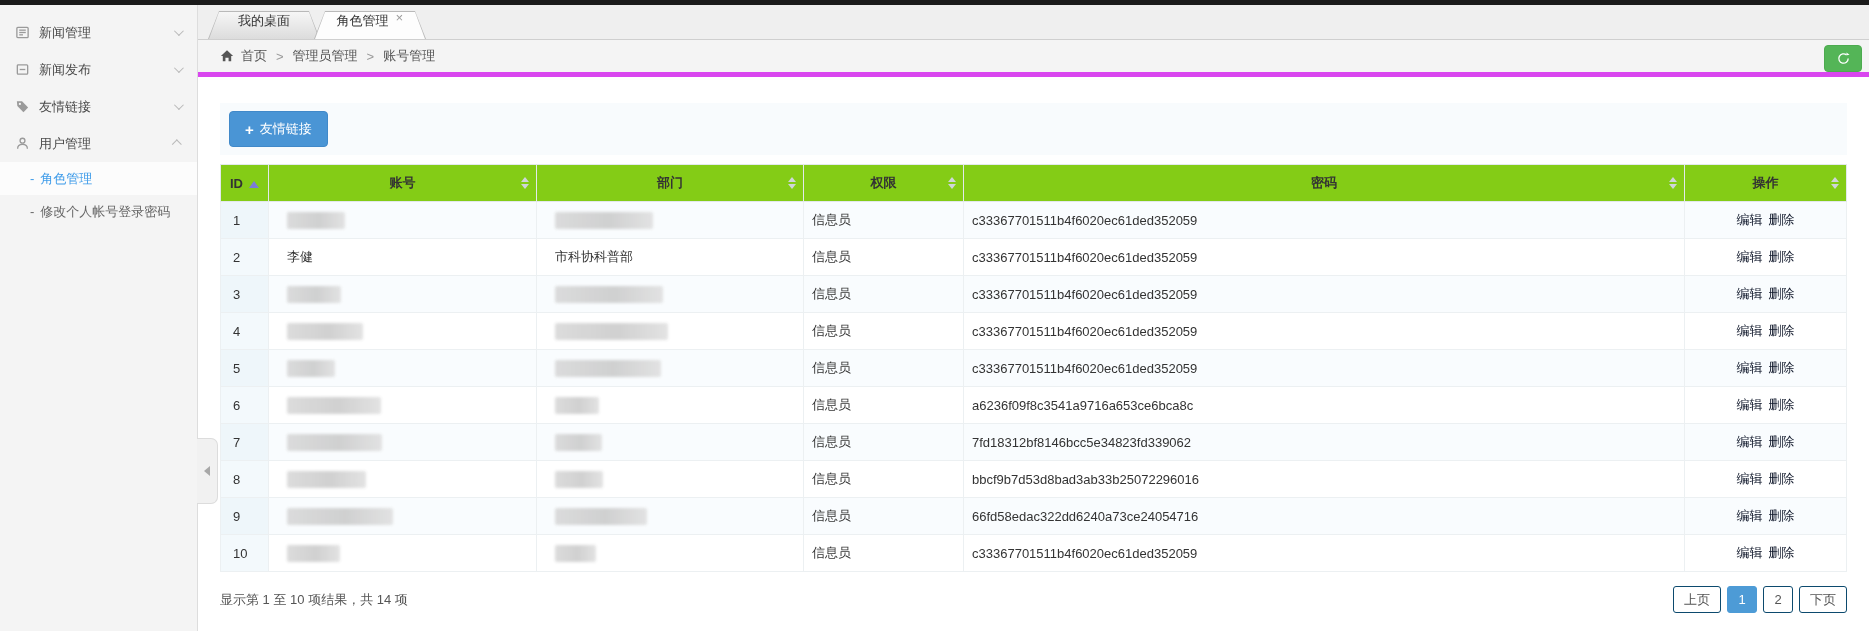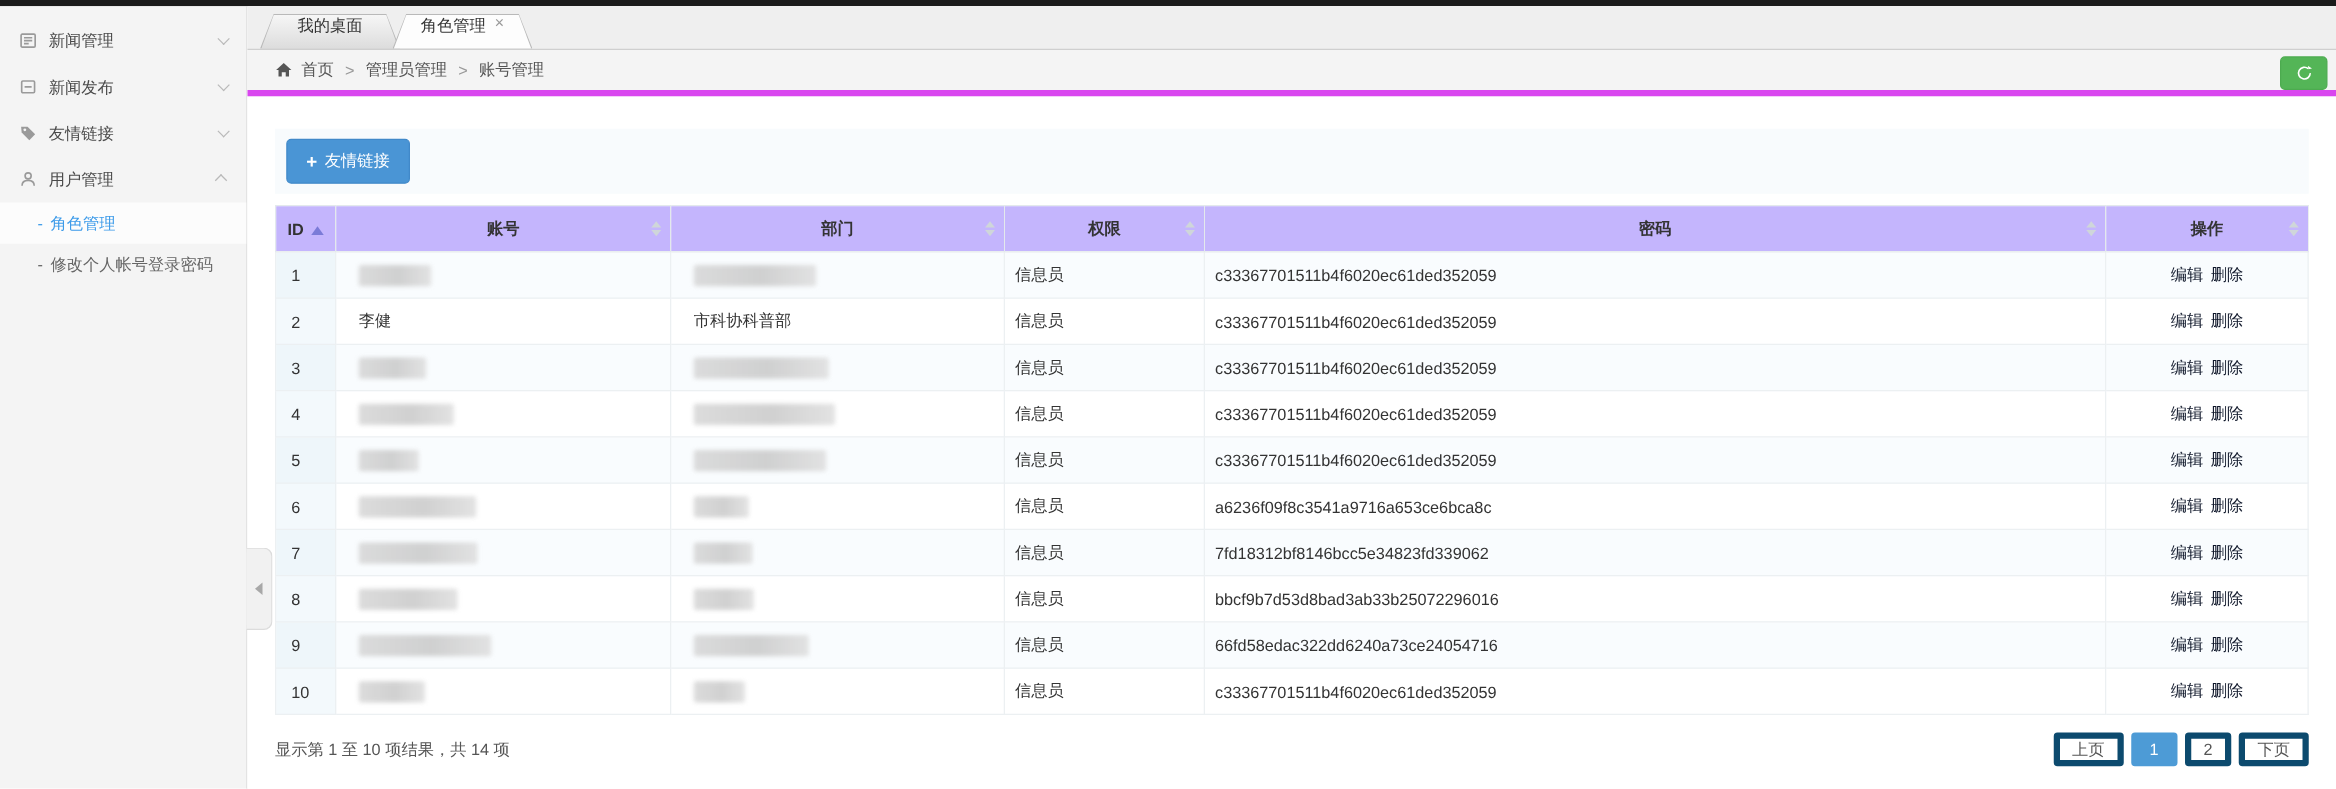--- a/index.html
+++ b/index.html
@@ -42,40 +42,40 @@
     display:flex; align-items:center; justify-content:center; cursor:pointer; }
 
   
   .content { flex:1; padding:26px 22px 0 22px; background:#fff; }
   .toolbar { background:#f8fbfd; padding:8px 9px; }
   .btn-add { background:#4a95d5; border:1px solid #4189c9; color:#fff; border-radius:4px; padding:8px 15px; font-size:13px; cursor:pointer;
     display:inline-flex; align-items:center; gap:6px; }
   .btn-add .plus { font-size:15px; font-weight:bold; line-height:1; }
 
   table.grid { width:100%; border-collapse:collapse; margin-top:9px; border:1px solid #e3e3e3; }
-  .grid th { background:#c4b5fd; border:1px solid #e3e9ec; padding:9px 6px; font-weight:bold; text-align:center; position:relative; color:#333; }
+  .grid th { background:#84cc16; border:1px solid #e3e9ec; padding:9px 6px; font-weight:bold; text-align:center; position:relative; color:#333; }
   .grid td { border:1px solid #ecf0f2; border-top:1px solid #e8edf0; padding:0 8px; height:37px; color:#333; }
   .grid tr:nth-child(odd) td { background:#f9fcfe; }
   .grid td.c-id { padding-left:12px; background:#f3f9fc; width:48px; }
   .grid tr:nth-child(odd) td.c-id { background:#eef6fa; }
   .grid td.c-acct, .grid td.c-dept { padding-left:18px; }
   .grid td.c-ops { text-align:center; color:#0f172a; }
   .col-id{width:48px}.col-acct{width:268px}.col-dept{width:267px}.col-perm{width:160px}.col-ops{width:162px}
   .sort-asc { display:inline-block; margin-left:6px; width:0; height:0; border-left:5px solid transparent; border-right:5px solid transparent; border-bottom:7px solid #7b7bd8; vertical-align:middle; }
   .sort-both { position:absolute; right:7px; top:50%; transform:translateY(-50%); display:flex; flex-direction:column; gap:2px; }
   .sort-both i { width:0; height:0; border-left:4px solid transparent; border-right:4px solid transparent; display:block; }
   .sort-both .u { border-bottom:5px solid #cfd6da; }
   .sort-both .d { border-top:5px solid #cfd6da; }
   .blur-block { height:17px; border-radius:2px; background:linear-gradient(90deg,#d6d6d6,#c9c9c9 55%,#dedede); filter:blur(1.6px); opacity:.85; }
   .op-link { cursor:pointer; margin:0 3px; }
 
   .table-footer { display:flex; justify-content:space-between; align-items:center; margin-top:14px; }
   .info-text { color:#555; }
   .pager { display:flex; gap:6px; }
-  .pg-btn { min-width:30px; height:27px; padding:0 10px; border:5px solid #0c4a6e; background:#fff; color:#555; border-radius:3px;
+  .pg-btn { min-width:30px; height:27px; padding:0 10px; border:1px solid #0c4a6e; background:#fff; color:#555; border-radius:3px;
     display:flex; align-items:center; justify-content:center; cursor:pointer; }
   .pg-btn.active { background:#4d9bd6; border-color:#4d9bd6; color:#fff; }
 
   .collapse-handle { position:absolute; left:197px; top:433px; width:21px; height:66px; background:#f1f1f1; border:1px solid #dcdcdc; border-left:none;
     border-radius:0 7px 7px 0; display:flex; align-items:center; justify-content:center; cursor:pointer; z-index:5; }
   .collapse-handle .tri { width:0; height:0; border-top:5px solid transparent; border-bottom:5px solid transparent; border-right:6px solid #a8a8a8; }
 </style>
 </head>
 <body>
 

